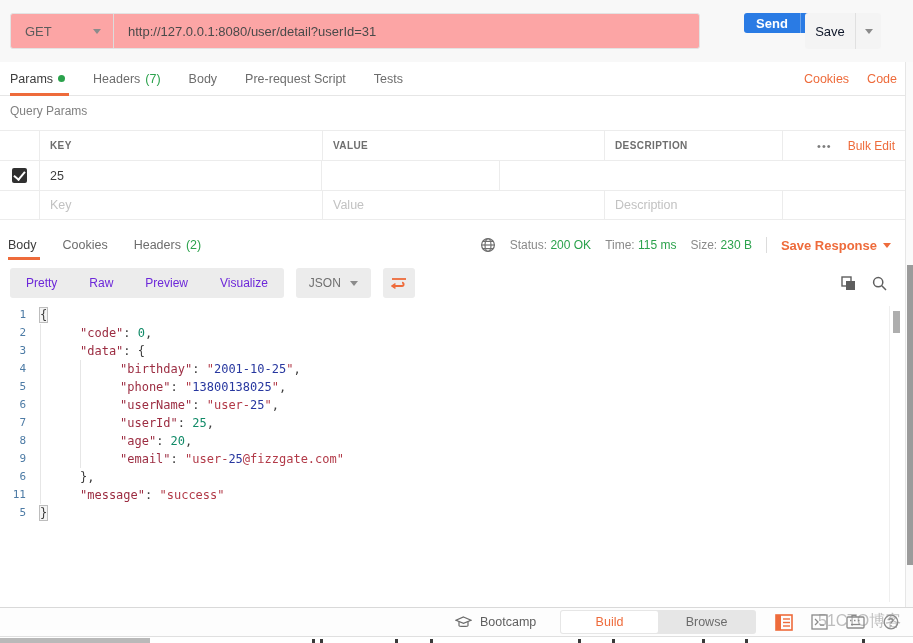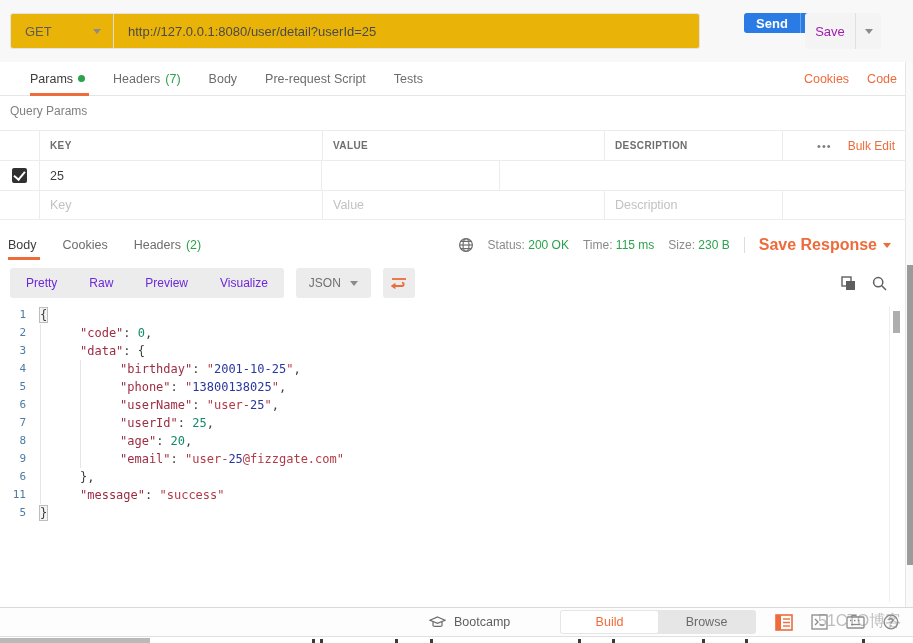--- a/index.html
+++ b/index.html
@@ -2,35 +2,35 @@
 <html><head>
 <meta charset="utf-8">
 <style>
   * { margin:0; padding:0; box-sizing:border-box; }
   html,body { background:#fff; }
   body { font-family:"Liberation Sans", sans-serif; color:#3d3d3d; }
   .app { position:relative; width:913px; height:643px; background:#fff; overflow:hidden; }
 
   
   .urlbar { position:absolute; top:0; left:0; width:913px; height:62px; background:#f8f8f8; }
-  .url-field { position:absolute; top:13px; left:10px; width:690px; height:36px; background:#eab308; border:1px solid #e3e3e3; border-radius:3px; display:flex; align-items:center; }
+  .url-field { position:absolute; top:13px; left:10px; width:690px; height:36px; background:#fca5a5; border:1px solid #e3e3e3; border-radius:3px; display:flex; align-items:center; }
   .method-box { width:103px; height:100%; display:flex; align-items:center; justify-content:space-between; padding:0 12px 0 14px; border-right:1px solid #dcdcdc; cursor:pointer; }
   .method-label { font-size:13px; color:#5c5c5c; }
   .caret { width:0; height:0; border-left:4px solid transparent; border-right:4px solid transparent; border-top:5px solid #8b8b8b; display:inline-block; }
   .url-text { flex:1; font-size:13px; color:#4a4a4a; padding-left:14px; white-space:nowrap; overflow:hidden; }
   .send-btn { position:absolute; top:13px; left:744px; height:20px; width:82px; background:#2a7be4; border-radius:3px; display:flex; cursor:pointer; }
   .send-main { width:56px; display:flex; align-items:center; justify-content:center; color:#fff; font-size:13px; font-weight:700; }
   .send-caret { width:26px; display:flex; align-items:center; justify-content:center; border-left:1px solid rgba(255,255,255,0.3); }
   .send-caret .caret { border-top-color:#fff; }
   .save-btn { position:absolute; top:13px; left:805px; height:36px; width:76px; background:#f4f4f4; border-radius:3px; display:flex; cursor:pointer; }
-  .save-main { width:50px; display:flex; align-items:center; justify-content:center; color:#a21caf; font-size:13px; }
+  .save-main { width:50px; display:flex; align-items:center; justify-content:center; color:#0f172a; font-size:13px; }
   .save-caret { width:26px; display:flex; align-items:center; justify-content:center; border-left:1px solid #e0e0e0; }
 
   
-  .req-tabs { position:absolute; top:62px; left:0; width:913px; height:34px; background:#fff; border-bottom:1px solid #e6e6e6; display:flex; align-items:center;padding-left:20px; }
+  .req-tabs { position:absolute; top:62px; left:0; width:913px; height:34px; background:#fff; border-bottom:1px solid #e6e6e6; display:flex; align-items:center; }
   .rtab { position:relative; height:100%; display:flex; align-items:center; gap:5px; padding:0 14px; font-size:12.5px; color:#6d6d6d; cursor:pointer; }
   .rtab.first { padding-left:10px; }
   .rtab.active { color:#3c3c3c; }
   .rtab.active::after { content:""; position:absolute; left:10px; right:10px; bottom:-1px; height:3px; background:#ee6b3b; }
   .green-dot { width:7px; height:7px; border-radius:50%; background:#2ba24c; display:inline-block; }
   .count-green { color:#2ba24c; }
   .tab-links { margin-left:auto; display:flex; gap:18px; padding-right:16px; }
   .tab-links span { color:#ee6b3b; font-size:12.5px; cursor:pointer; }
 
   
@@ -55,21 +55,21 @@
   
   .resp-tabs-row { position:absolute; top:230px; left:0; width:905px; height:30px; display:flex; align-items:center; }
   .resptab { position:relative; height:100%; display:flex; align-items:center; gap:5px; padding:0 13px; font-size:12.5px; color:#6d6d6d; cursor:pointer; }
   .resptab.first { padding-left:8px; }
   .resptab.active { color:#3c3c3c; }
   .resptab.active::after { content:""; position:absolute; left:8px; right:10px; bottom:0; height:3px; background:#ee6b3b; }
   .resp-meta { margin-left:auto; display:flex; align-items:center; gap:14px; padding-right:14px; }
   .meta-pair { font-size:12px; color:#8a8a8a; }
   .meta-pair b { font-weight:400; color:#2ba24c; }
   .meta-divider { width:1px; height:16px; background:#dcdcdc; }
-  .save-response { display:flex; align-items:center; gap:6px; color:#ee6b3b; font-size:16px; font-weight:700; cursor:pointer; }
+  .save-response { display:flex; align-items:center; gap:6px; color:#ee6b3b; font-size:13px; font-weight:700; cursor:pointer; }
   .save-response .caret { border-top-color:#ee6b3b; }
 
   
   .resp-toolbar { position:absolute; top:268px; left:10px; width:895px; height:30px; display:flex; align-items:center; }
   .view-group { display:flex; background:#ececec; border-radius:3px; height:30px; align-items:center; }
   .view-item { padding:16px 16px; font-size:12px; color:#6d28d9; height:100%; display:flex; align-items:center; cursor:pointer; }
   .lang-pill { margin-left:12px; height:30px; background:#ececec; border-radius:3px; display:flex; align-items:center; gap:9px; padding:0 13px; cursor:pointer; }
   .lang-pill span { font-size:12px; color:#6f6f6f; }
   .wrap-pill { margin-left:12px; height:30px; width:32px; background:#ececec; border-radius:3px; display:flex; align-items:center; justify-content:center; cursor:pointer; }
   .tool-icons { margin-left:auto; display:flex; align-items:center; gap:16px; padding-right:18px; }
@@ -86,21 +86,21 @@
   .t-n { color:#108a67; }
   .t-p { color:#3c3c3c; }
   .t-pb { color:#3c3c3c; background:#f4f4f4; outline:1px solid #bdbdbd; }
   .inner-scroll { position:absolute; top:306px; left:889px; width:12px; height:296px; border-left:1px solid #efefef; }
   .inner-thumb { position:absolute; top:5px; left:3px; width:7px; height:22px; background:#aeaeae; }
   .page-scroll { position:absolute; top:62px; left:905px; width:8px; height:545px; background:#fafafa; border-left:1px solid #e6e6e6; }
   .page-thumb { position:absolute; top:203px; left:1px; width:7px; height:300px; background:#9b9b9b; }
 
   
   .footer { position:absolute; top:607px; left:0; width:913px; height:29px; background:#fdfdfd; border-top:1px solid #d9d9d9; display:flex; align-items:center; }
-  .bootcamp { position:absolute; left:429px; display:flex; align-items:center; gap:8px; color:#5f5f5f; font-size:12.5px; cursor:pointer; }
+  .bootcamp { position:absolute; left:455px; display:flex; align-items:center; gap:8px; color:#5f5f5f; font-size:12.5px; cursor:pointer; }
   .seg-control { position:absolute; left:560px; width:196px; height:24px; background:#e6e6e6; border-radius:3px; display:flex; padding:1px; }
   .seg { flex:1; display:flex; align-items:center; justify-content:center; font-size:12.5px; color:#6b6b6b; border-radius:2px; cursor:pointer; }
   .seg.active { background:#fff; color:#ee6b3b; }
   .footer-icons { position:absolute; left:775px; display:flex; align-items:center; gap:18px; }
   .watermark { position:absolute; left:818px; top:3px; font-size:16px; color:#8a8a8a; opacity:0.55; white-space:nowrap; pointer-events:none; }
 
   .sliver { position:absolute; top:636px; left:0; width:913px; height:7px; background:#fff; border-top:1px solid #e0e0e0; }
   .sliver-gray { position:absolute; left:0; top:1px; width:150px; height:6px; background:#b9b9b9; }
   .tick { position:absolute; top:2px; width:3px; height:5px; background:#3a3a3a; }
 
@@ -110,21 +110,21 @@
 <body>
 
 <div class="app">
 
   <header class="urlbar">
     <div class="url-field">
       <div class="method-box">
         <span class="method-label">GET</span>
         <span class="caret"></span>
       </div>
-      <div class="url-text">http://127.0.0.1:8080/user/detail?userId=25</div>
+      <div class="url-text">http://127.0.0.1:8080/user/detail?userId=31</div>
     </div>
     <div class="send-btn">
       <span class="send-main">Send</span>
       <span class="send-caret">
           <span class="caret"></span>
         </span>
     </div>
     <div class="save-btn">
       <span class="save-main">Save</span>
       <span class="save-caret">

